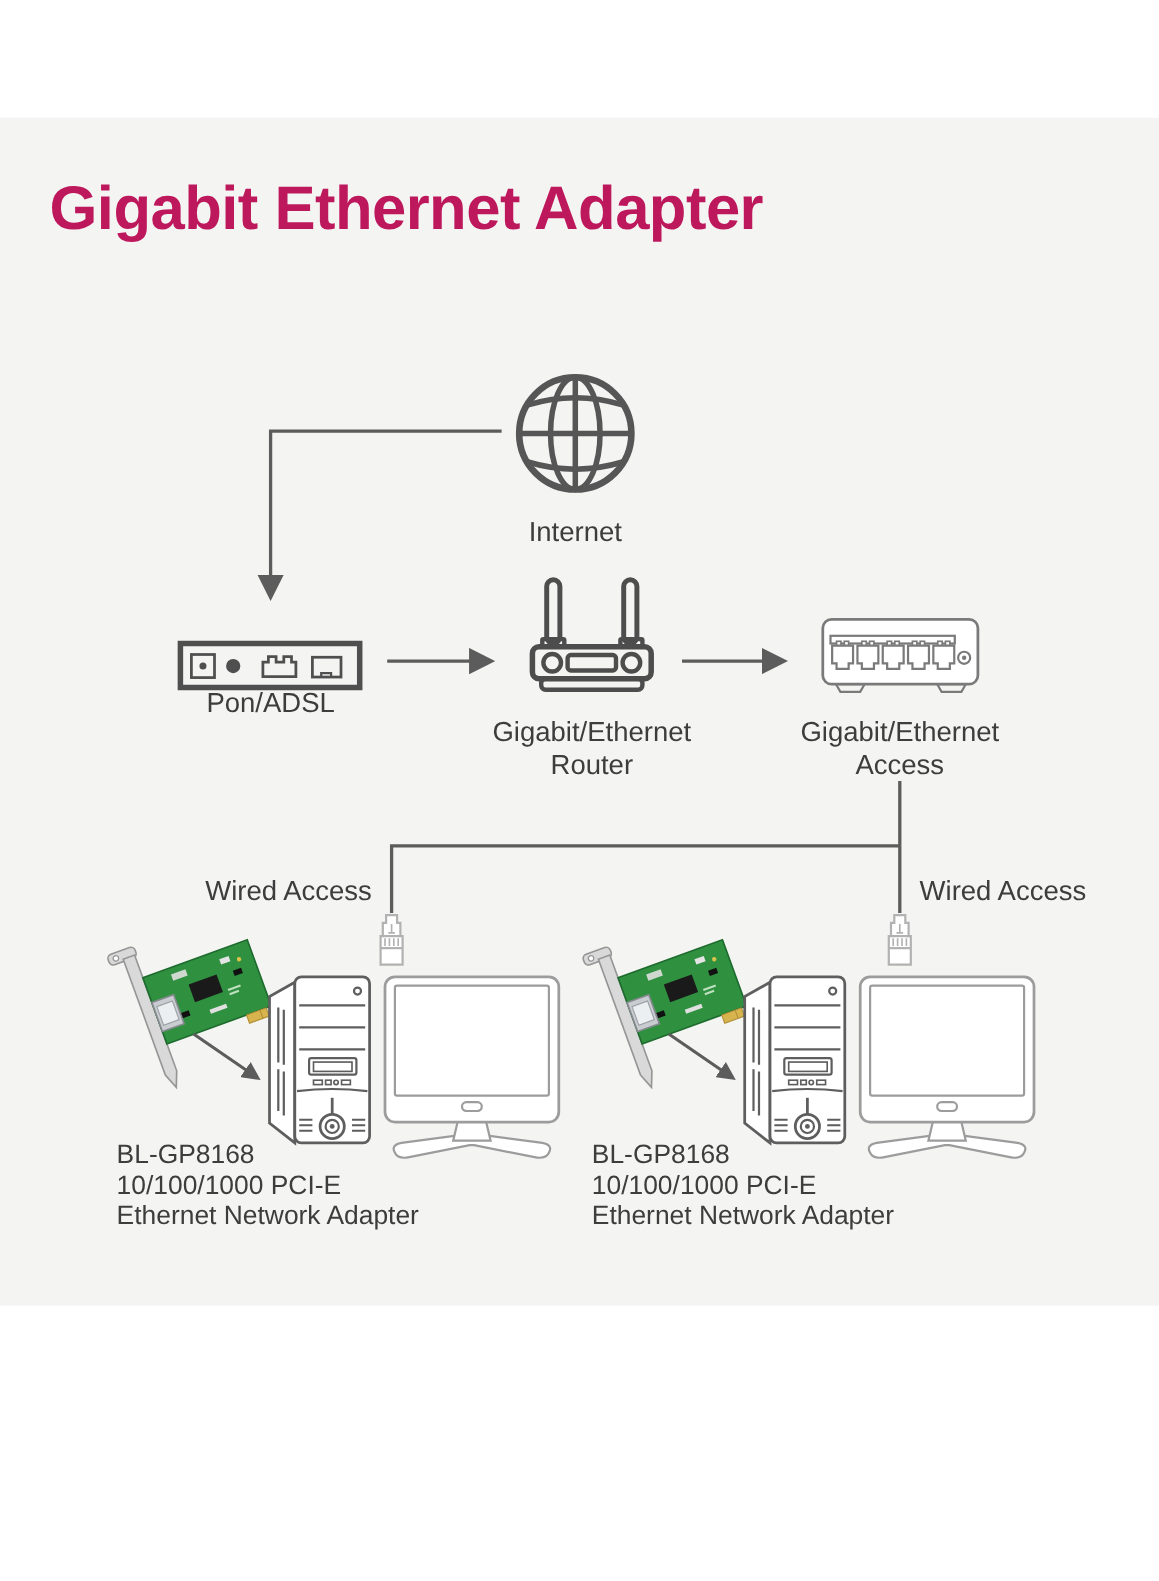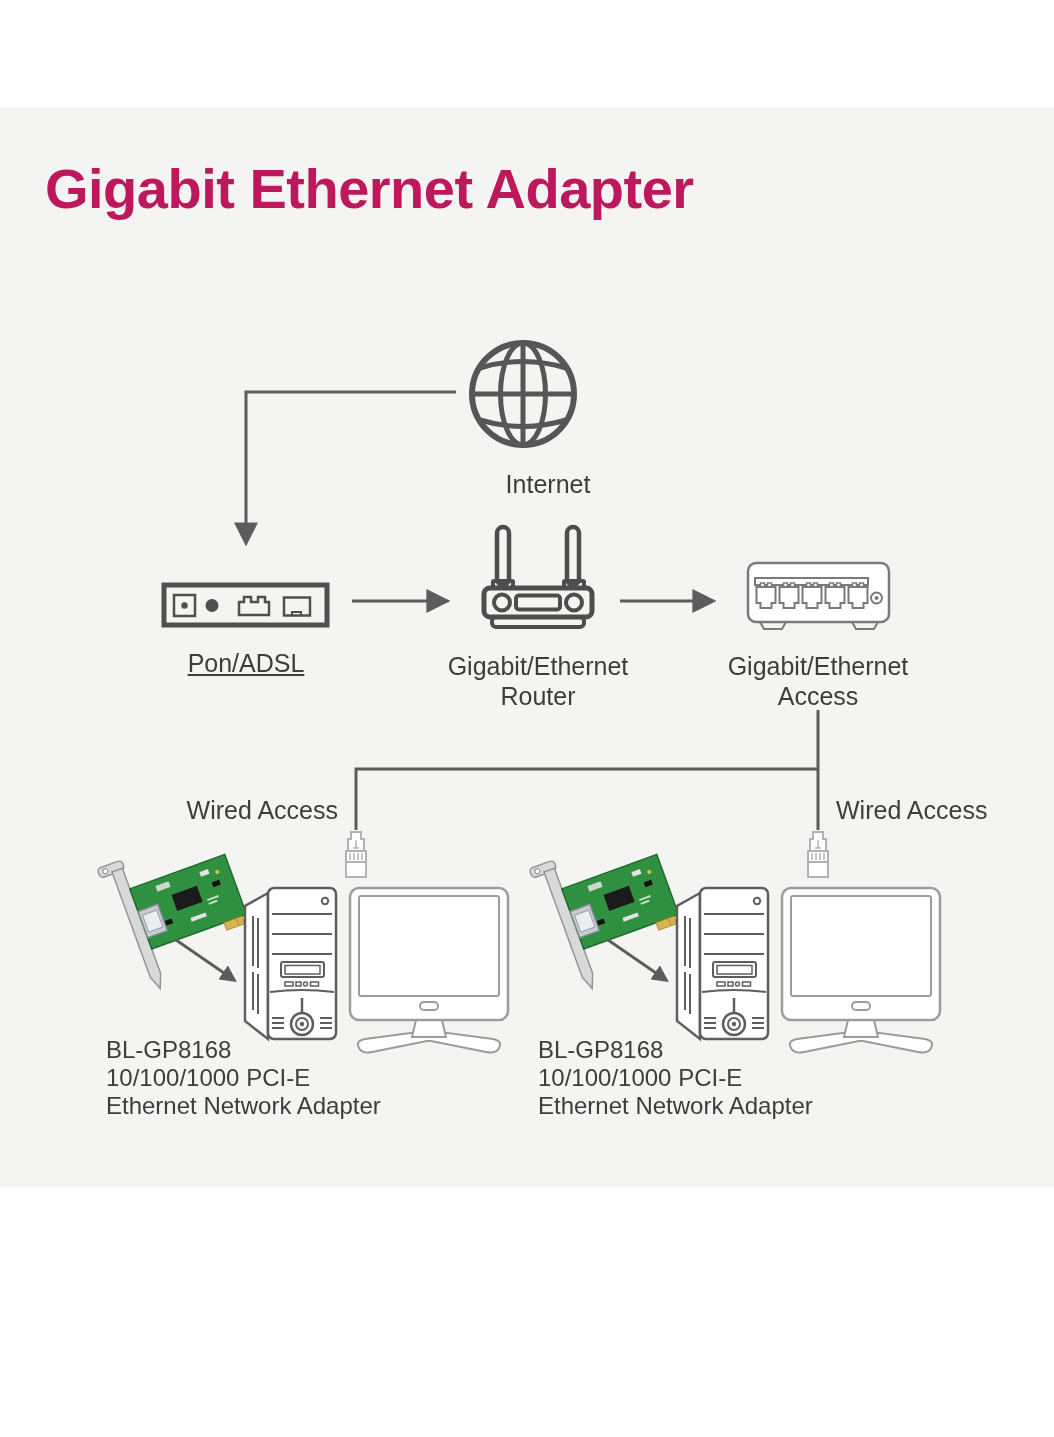--- a/index.html
+++ b/index.html
@@ -161,23 +161,23 @@
     <use href="#monitor" x="350" y="888"></use>
 
     <g transform="translate(544,872) rotate(-20)">
       <use href="#card"></use>
     </g>
     <path d="M608 940 L656 973" stroke="#5c5c5c" stroke-width="2.8" fill="none" marker-end="url(#ah2)"></path>
     <use href="#tower" x="700" y="888"></use>
     <use href="#monitor" x="782" y="888"></use>
   </svg>
 
-  <div class="lbl center" style="left:448px;top:469px;width:200px;">Internet</div>
-
-  <div class="lbl center" style="left:146px;top:648px;width:200px;text-decoration:underline;">Pon/ADSL</div>
+  <div class="lbl center" style="left:423px;top:469px;width:200px;">Internet</div>
+
+  <div class="lbl center" style="left:146px;top:624px;width:200px;">Pon/ADSL</div>
 
   <div class="lbl center" style="left:438px;top:651px;width:200px;">
     <span>Gigabit/Ethernet</span><br>
     <span>Router</span>
   </div>
 
   <div class="lbl center" style="left:718px;top:651px;width:200px;">
     <span>Gigabit/Ethernet</span><br>
     <span>Access</span>
   </div>

